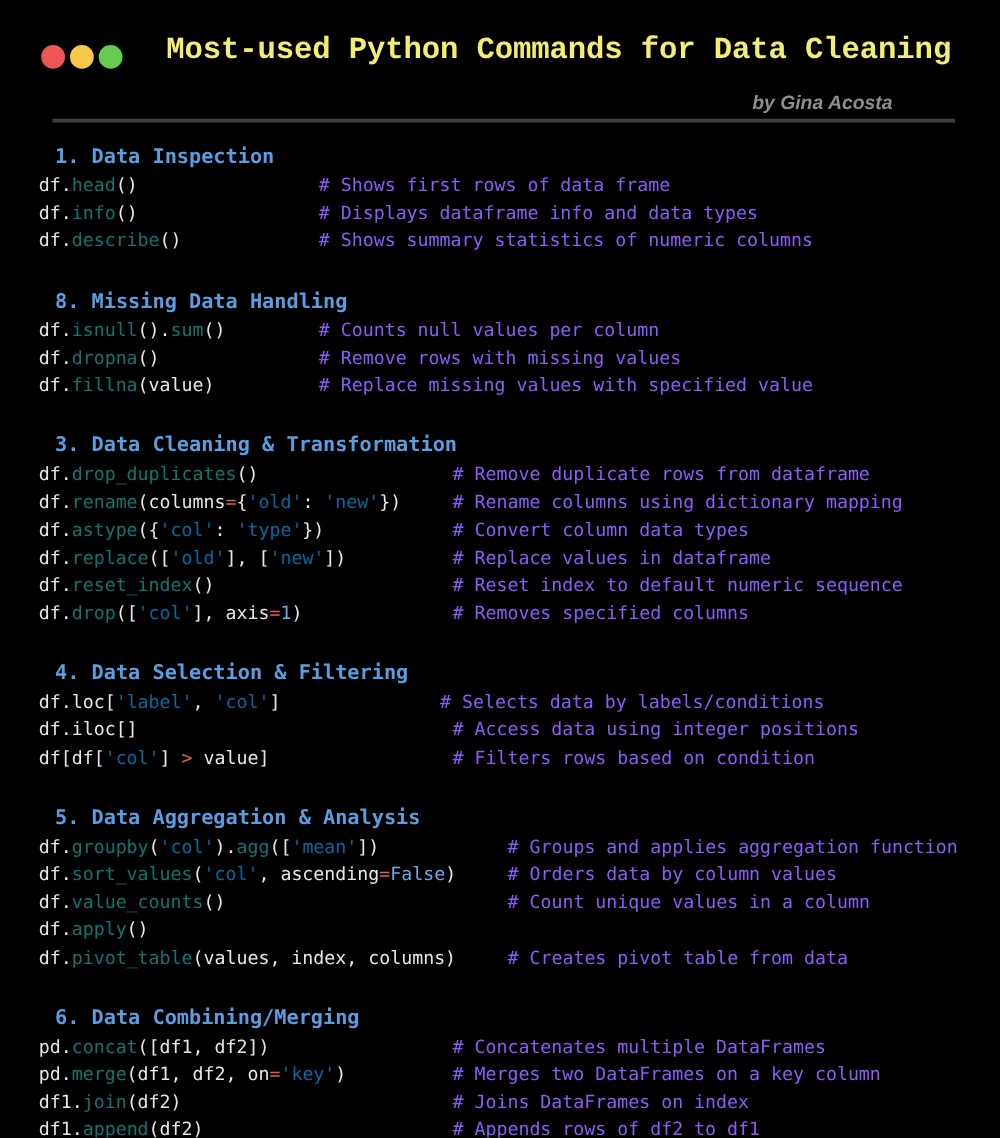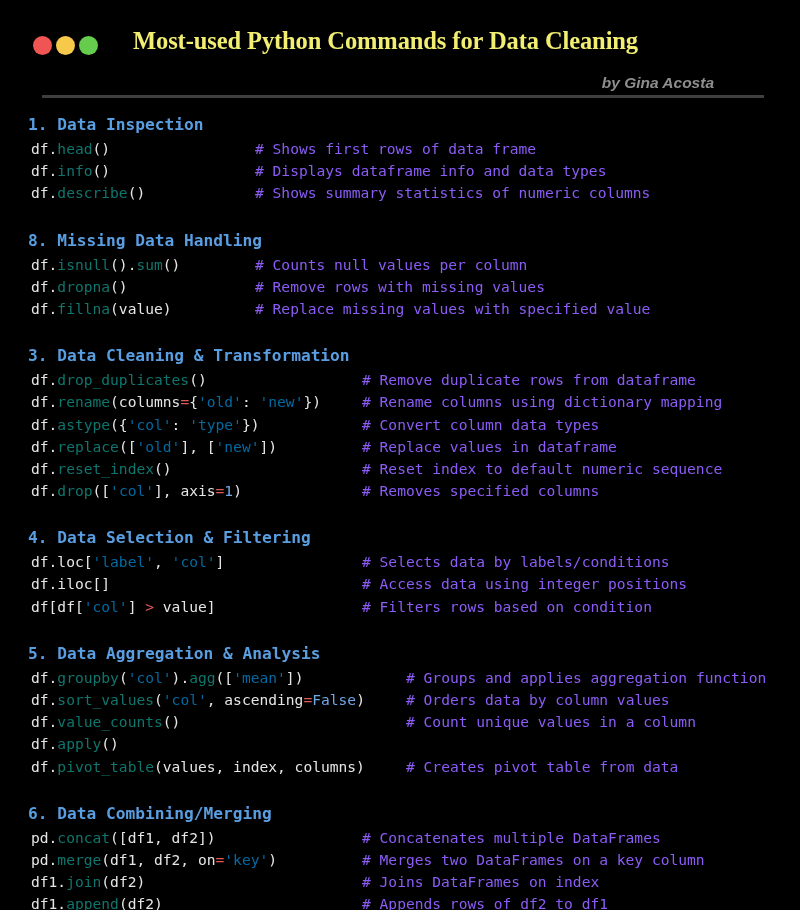--- a/index.html
+++ b/index.html
@@ -13,40 +13,40 @@
       font-family: "DejaVu Sans Mono", "Liberation Mono", monospace;
       color: #dcdcdc;
     }
     .header {
       position: absolute; left: 0; top: 0; width: 800px; height: 100px;
     }
     .dots { position: absolute; left: 33px; top: 36px; display: flex; gap: 4px; }
     .dot { width: 19px; height: 19px; border-radius: 50%; display: inline-block; }
     .title {
       position: absolute; left: 133px; top: 27px;
-      font-family: Liberation Serif, serif;
+      font-family: Liberation Mono, monospace;
       font-weight: bold; font-size: 24.5px; letter-spacing: -0.1px;
       color: #f2ee72;
       white-space: nowrap;
     }
     .byline {
       position: absolute; right: 86px; top: 74px;
       font-family: "Liberation Sans", "DejaVu Sans", sans-serif;
       font-weight: bold; font-style: italic; font-size: 15.5px;
       color: #8e8e8e;
       white-space: nowrap;
     }
     .divider {
       position: absolute; left: 42px; top: 95px; width: 722px; height: 3px;
       background: #3f3f3f;
     }
     .content { position: absolute; left: 0; top: 112px; width: 800px; }
     .section { position: relative; margin-bottom: 23px; }
     .section-title {
-      padding-left: 28px;
+      padding-left: 44px;
       font-weight: bold; font-size: 16.2px; color: #5a9ee2;
       height: 26px; line-height: 26px;
       white-space: pre;
     }
     .row { position: relative; height: 22.2px; line-height: 22.2px; font-size: 14.6px; white-space: pre; }
     .code { position: absolute; left: 31px; color: #e6e6e6; }
     .comment { position: absolute; color: #8b5cf6; }
     .tok-method { color: #0f766e; }
     .tok-string { color: #0369a1; }
     .tok-op { color: #e05a5a; }
@@ -84,21 +84,21 @@
       <div class="section-title">3. Data Cleaning &amp; Transformation</div>
       <div class="row"><span class="code"><span class="tok-plain">df.</span><span class="tok-method">drop_duplicates</span><span class="tok-plain">()</span></span><span class="comment" style="left: 362px;"># Remove duplicate rows from dataframe</span></div>
       <div class="row"><span class="code"><span class="tok-plain">df.</span><span class="tok-method">rename</span><span class="tok-plain">(columns</span><span class="tok-op">=</span><span class="tok-plain">{</span><span class="tok-string">'old'</span><span class="tok-plain">: </span><span class="tok-string">'new'</span><span class="tok-plain">})</span></span><span class="comment" style="left: 362px;"># Rename columns using dictionary mapping</span></div>
       <div class="row"><span class="code"><span class="tok-plain">df.</span><span class="tok-method">astype</span><span class="tok-plain">({</span><span class="tok-string">'col'</span><span class="tok-plain">: </span><span class="tok-string">'type'</span><span class="tok-plain">})</span></span><span class="comment" style="left: 362px;"># Convert column data types</span></div>
       <div class="row"><span class="code"><span class="tok-plain">df.</span><span class="tok-method">replace</span><span class="tok-plain">([</span><span class="tok-string">'old'</span><span class="tok-plain">], [</span><span class="tok-string">'new'</span><span class="tok-plain">])</span></span><span class="comment" style="left: 362px;"># Replace values in dataframe</span></div>
       <div class="row"><span class="code"><span class="tok-plain">df.</span><span class="tok-method">reset_index</span><span class="tok-plain">()</span></span><span class="comment" style="left: 362px; text-align: right;"># Reset index to default numeric sequence</span></div>
       <div class="row"><span class="code"><span class="tok-plain">df.</span><span class="tok-method">drop</span><span class="tok-plain">([</span><span class="tok-string">'col'</span><span class="tok-plain">], axis</span><span class="tok-op">=</span><span class="tok-const">1</span><span class="tok-plain">)</span></span><span class="comment" style="left: 362px;"># Removes specified columns</span></div>
     </div>
     <div class="section">
       <div class="section-title">4. Data Selection &amp; Filtering</div>
-      <div class="row"><span class="code"><span class="tok-plain">df.loc[</span><span class="tok-string">'label'</span><span class="tok-plain">, </span><span class="tok-string">'col'</span><span class="tok-plain">]</span></span><span class="comment" style="left: 362px;"># Selects data by labels/conditions</span></div>
+      <div class="row"><span class="code"><span class="tok-plain">df.loc[</span><span class="tok-string">'label'</span><span class="tok-plain">, </span><span class="tok-string">'col'</span><span class="tok-plain">]</span></span><span class="comment" style="left: 352px;"># Selects data by labels/conditions</span></div>
       <div class="row"><span class="code"><span class="tok-plain">df.iloc[]</span></span><span class="comment" style="left: 362px;"># Access data using integer positions</span></div>
       <div class="row"><span class="code"><span class="tok-plain">df[df[</span><span class="tok-string">'col'</span><span class="tok-plain">] </span><span class="tok-op">&gt;</span><span class="tok-plain"> value]</span></span><span class="comment" style="left: 362px;"># Filters rows based on condition</span></div>
     </div>
     <div class="section">
       <div class="section-title">5. Data Aggregation &amp; Analysis</div>
       <div class="row"><span class="code"><span class="tok-plain">df.</span><span class="tok-method">groupby</span><span class="tok-plain">(</span><span class="tok-string">'col'</span><span class="tok-plain">).</span><span class="tok-method">agg</span><span class="tok-plain">([</span><span class="tok-string">'mean'</span><span class="tok-plain">])</span></span><span class="comment" style="left: 406px;"># Groups and applies aggregation function</span></div>
       <div class="row"><span class="code"><span class="tok-plain">df.</span><span class="tok-method">sort_values</span><span class="tok-plain">(</span><span class="tok-string">'col'</span><span class="tok-plain">, ascending</span><span class="tok-op">=</span><span class="tok-const">False</span><span class="tok-plain">)</span></span><span class="comment" style="left: 406px;"># Orders data by column values</span></div>
       <div class="row"><span class="code"><span class="tok-plain">df.</span><span class="tok-method">value_counts</span><span class="tok-plain">()</span></span><span class="comment" style="left: 406px;"># Count unique values in a column</span></div>
       <div class="row"><span class="code"><span class="tok-plain">df.</span><span class="tok-method">apply</span><span class="tok-plain">()</span></span></div>
       <div class="row"><span class="code"><span class="tok-plain">df.</span><span class="tok-method">pivot_table</span><span class="tok-plain">(values, index, columns)</span></span><span class="comment" style="left: 406px;"># Creates pivot table from data</span></div>

